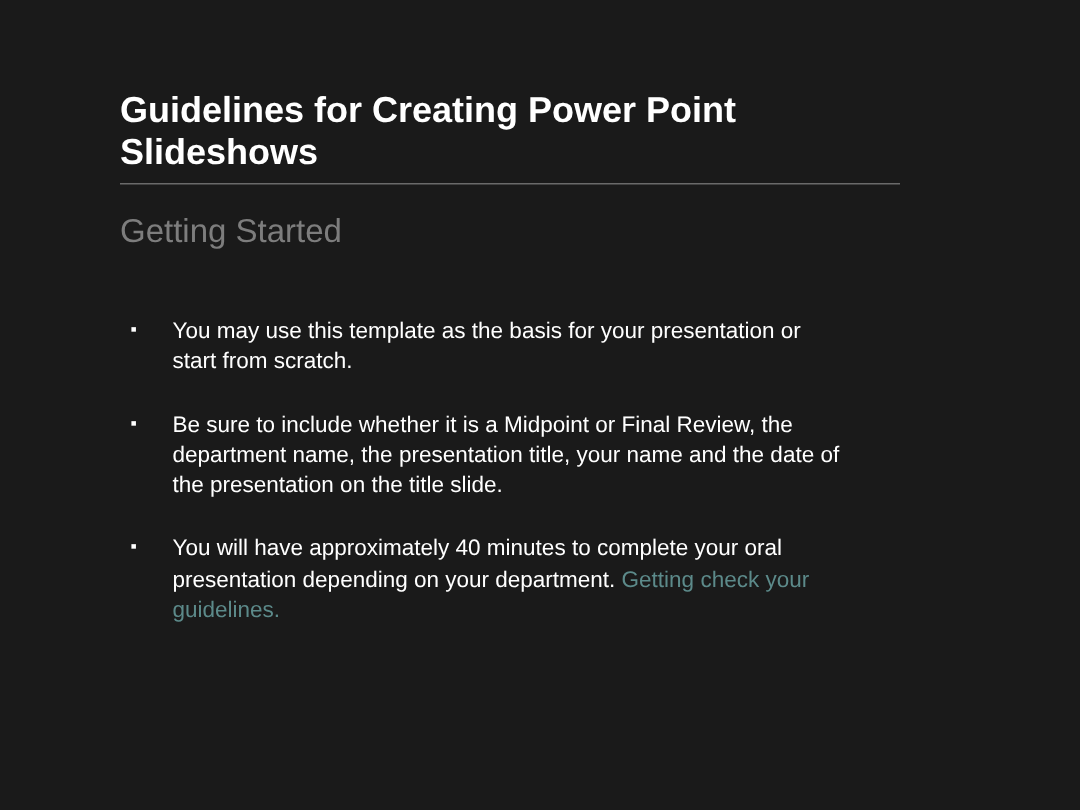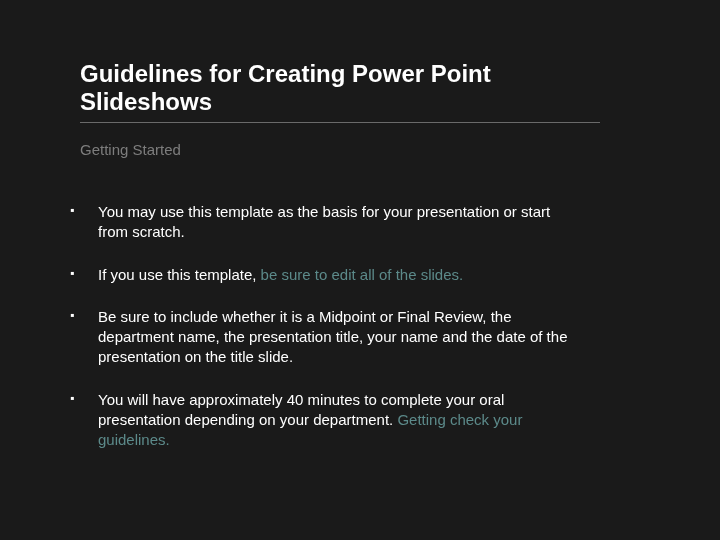--- a/index.html
+++ b/index.html
@@ -27,30 +27,30 @@
     padding-left: 10px;
   }
   .rule {
     border: none;
     border-top: 1px solid #6a6a6a;
     margin: 6px 0 18px 0;
     width: 520px;
     margin-left: 10px;
   }
   .subtitle {
-    font-size: 15px;
+    font-size: 22px;
     color: #7d7d7d;
     margin: 0 0 44px 0;
     padding-left: 10px;
     font-weight: normal;
   }
   ul.bullets {
     list-style: none;
     padding: 0 0 0 0;
-    margin: 0;
+    margin: 17px;
   }
   ul.bullets > li {
     position: relative;
     padding-left: 28px;
     margin-bottom: 22px;
     font-size: 15px;
     line-height: 1.35;
     color: #ffffff;
   }
   ul.bullets > li::before {
@@ -71,22 +71,19 @@
 <div class="slide">
   <h1 class="title">Guidelines for Creating Power Point Slideshows</h1>
   <hr class="rule">
   <h2 class="subtitle">Getting Started</h2>
 
   <ul class="bullets">
     <li>
       <span>You may use this template as the basis for your presentation or start from scratch.</span><span class="accent"></span><span></span>
     </li>
     <li>
-      <span>If you use this template, </span><span class="accent">be sure to edit all of the slides.</span><span></span>
-    </li>
-    <li>
       <span>Be sure to include whether it is a Midpoint or Final Review, the department name, the presentation title, your name and the date of the presentation on the title slide.</span><span class="accent"></span><span></span>
     </li>
     <li>
       <span>You will have approximately 40 minutes to complete your oral presentation depending on your department. </span><span class="accent">Getting check your guidelines.</span><span></span>
     </li>
   </ul>
 </div>
 
 </body></html>

